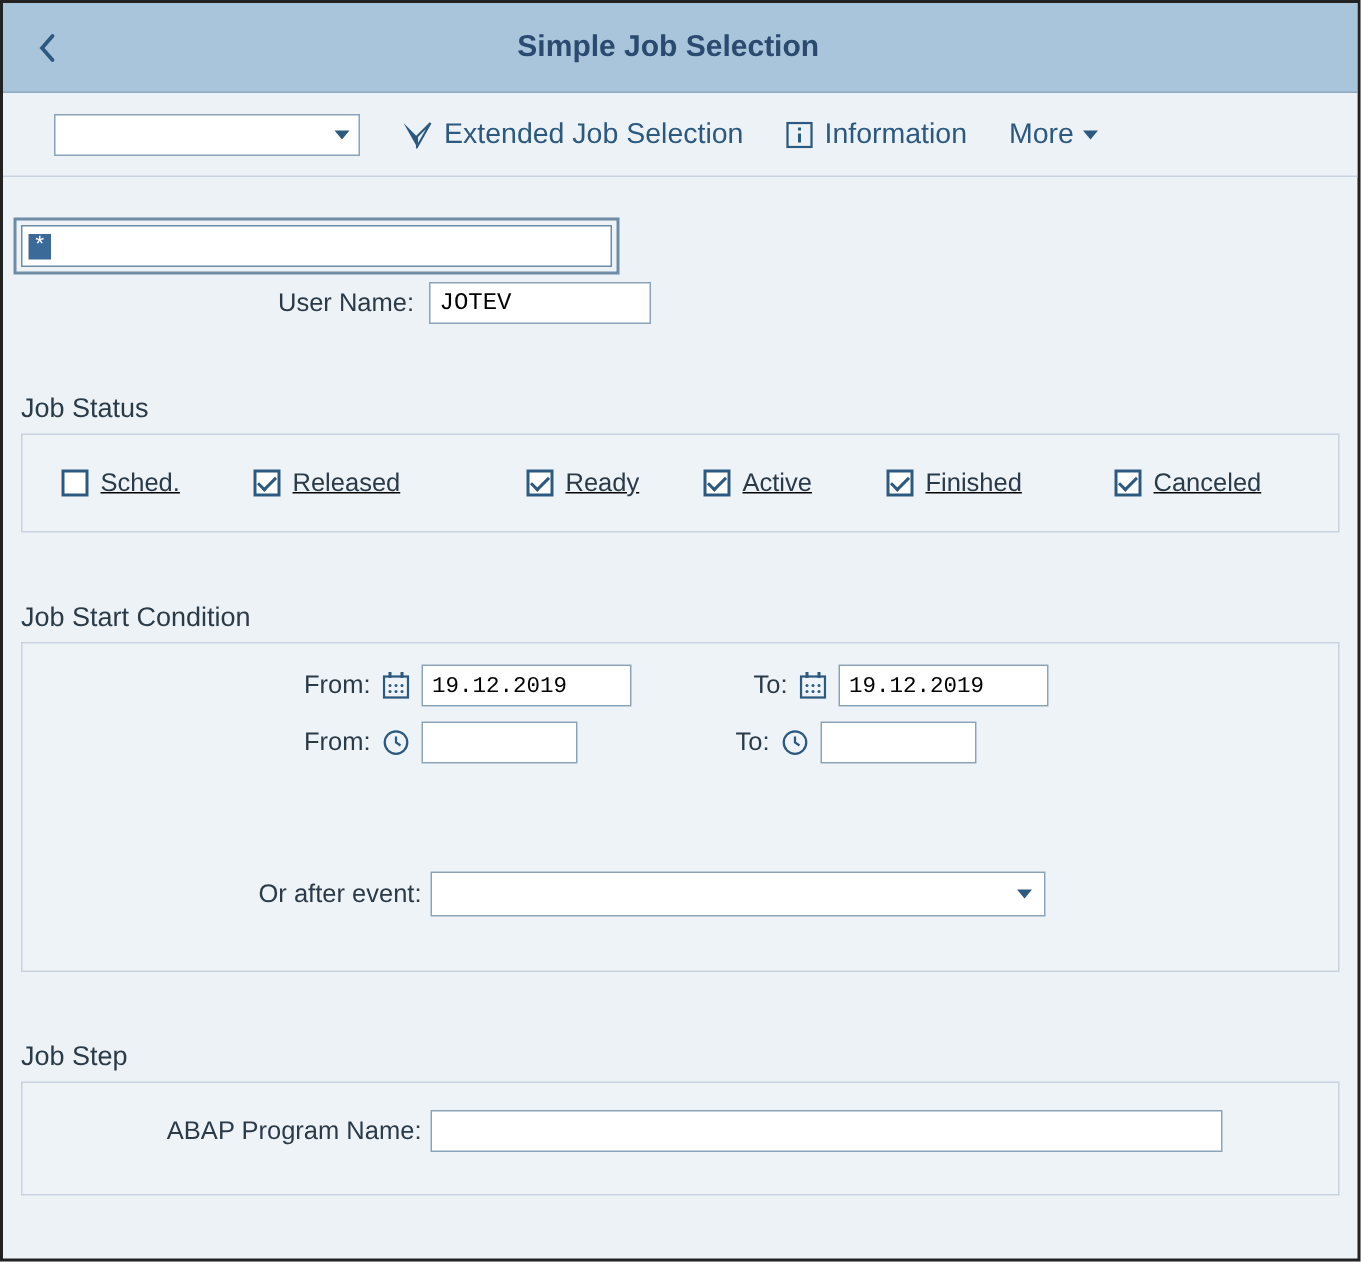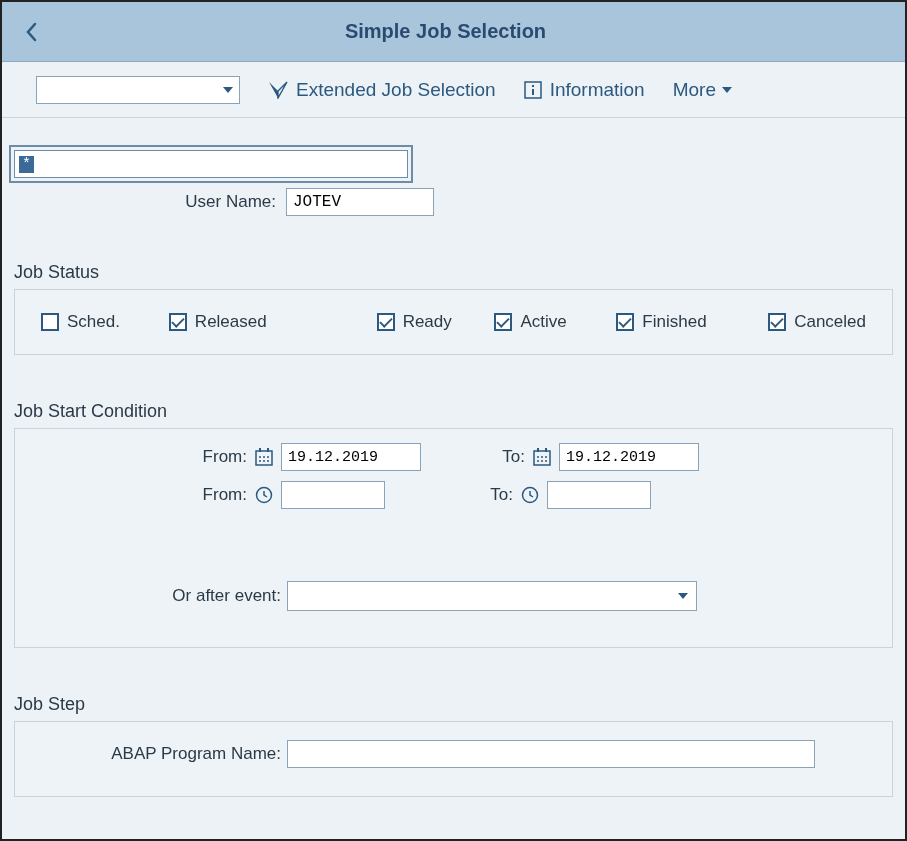--- a/index.html
+++ b/index.html
@@ -111,29 +111,30 @@
     .group-box {
       border: 1px solid #c8d3df;
       background: #eef3f8;
       padding: 0;
     }
     .checkbox-row {
       display: flex;
       align-items: flex-start;
       padding: 22px 26px;
       gap: 0;
+      text-decoration: underline;
     }
     .cb-item {
       display: flex;
       align-items: center;
       font-size: 17px;
       color: #2b3a47;
     }
     .cb-item:nth-child(1){ width: 128px; }
-    .cb-item:nth-child(2){ width: 208px; }
+    .cb-item:nth-child(2){ width: 182px; }
     .cb-item:nth-child(3){ width: 118px; }
     .cb-item:nth-child(4){ width: 122px; }
     .cb-item:nth-child(5){ width: 152px; }
     .cb-item:nth-child(6){ }
     .checkbox {
       width: 18px;
       height: 18px;
       border: 2px solid #2c597f;
       margin-right: 8px;
       display: flex;

